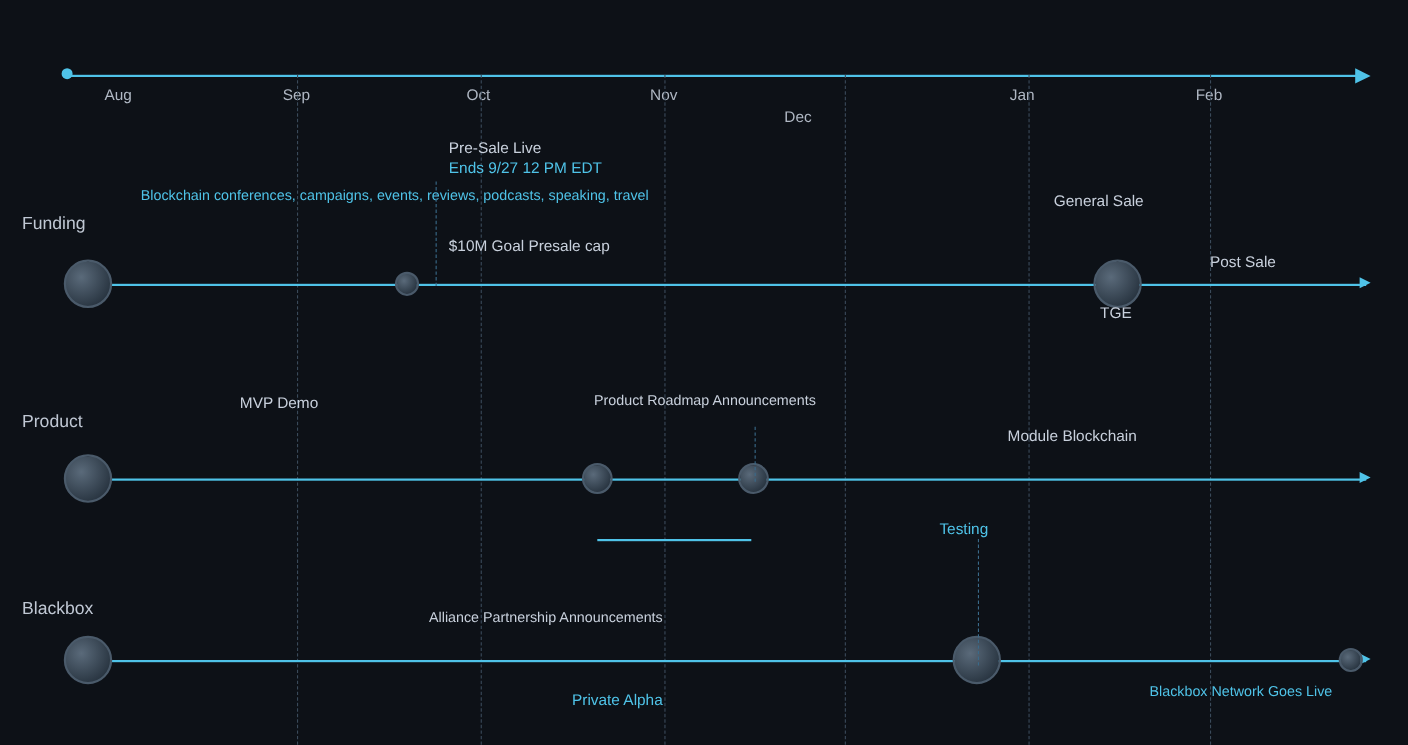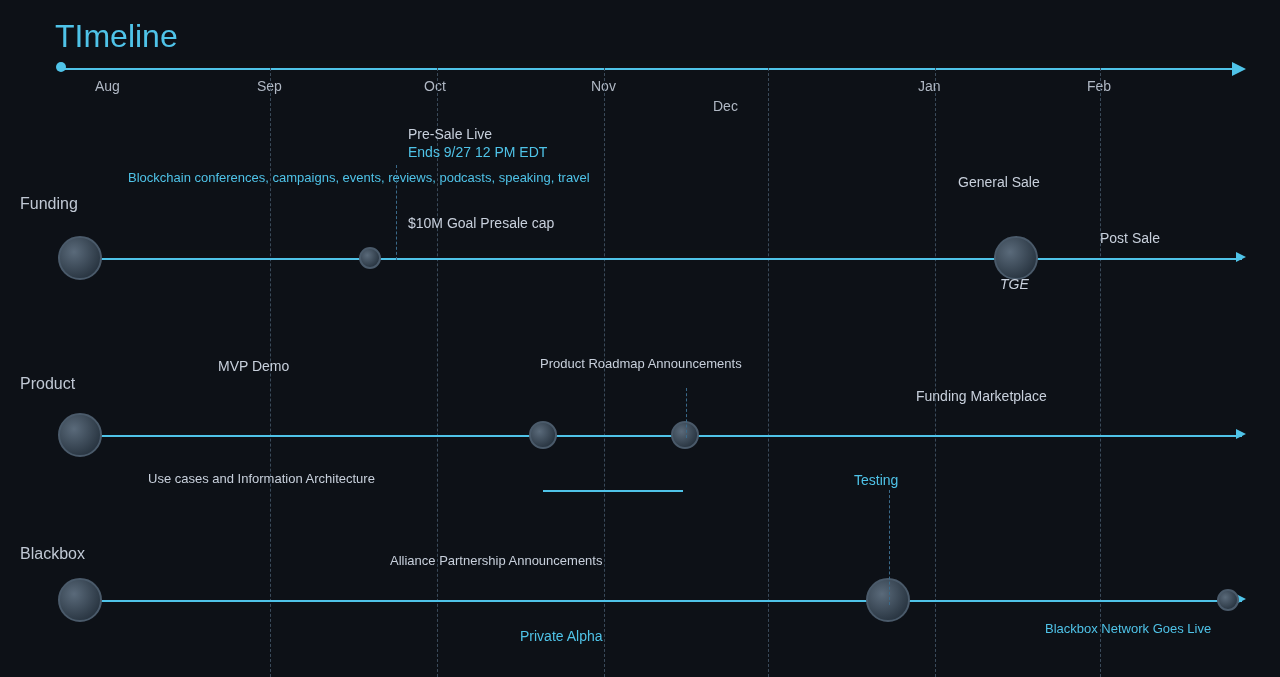--- a/index.html
+++ b/index.html
@@ -91,21 +91,20 @@
       height: 22px;
       margin-top: -11px;
       margin-left: -11px;
     }
   </style>
 </head>
 <body>
 
 <div class="page">
 
-  <div class="title" style="color:#4fc3e8; font-size:32px; font-weight:300; position:absolute; top:18px; left:55px;">TImeline</div>
 
   <div class="axis-line"></div>
   <div class="axis-arrow"></div>
   <div class="axis-start-dot"></div>
 
   <div style="position:absolute; top:78px; left:95px; color:#b0b8c4; font-size:14px;">Aug</div>
 
   <div style="position:absolute; top:78px; left:257px; color:#b0b8c4; font-size:14px;">Sep</div>
 
   <div style="position:absolute; top:78px; left:424px; color:#b0b8c4; font-size:14px;">Oct</div>
@@ -142,44 +141,42 @@
 podcasts, speaking, travel</div>
 
   <div style="position:absolute; top:126px; left:408px; color:#c8d0dc; font-size:14px;">Pre-Sale Live</div>
   <div style="position:absolute; top:144px; left:408px; color:#4fc3e8; font-size:14px;">Ends 9/27 12 PM EDT</div>
   <div style="position:absolute; top:215px; left:408px; color:#c8d0dc; font-size:14px;">$10M Goal Presale cap</div>
 
   <div style="position:absolute; top:165px; left:396px; height:95px; width:1px; border-left:1px dashed #3a6a8a;"></div>
 
   <div style="position:absolute; top:126px; left:958px; color:#c8d0dc; font-size:14px;margin-top:48px;">General Sale</div>
 
-  <div style="position:absolute; top:276px; left:1000px; color:#c8d0dc; font-size:14px;font-style:italic;">TGE</div>
+  <div style="position:absolute; top:276px; left:1000px; color:#c8d0dc; font-size:14px;">TGE</div>
 
   <div style="position:absolute; top:230px; left:1100px; color:#c8d0dc; font-size:14px;">Post Sale</div>
 
   <div class="row-label" style="top:375px;">Product</div>
 
   <div style="position:absolute; top:435px; left:60px; right:38px; height:2px; background:#4fc3e8;"></div>
   <div style="position:absolute; top:429px; right:34px; width:0; height:0; border-top:5px solid transparent; border-bottom:5px solid transparent; border-left:10px solid #4fc3e8;"></div>
 
   <div class="track-circle track-circle-large" style="position:absolute; top:435px; left:80px;"></div>
 
   <div class="track-circle track-circle-medium" style="position:absolute; top:435px; left:543px;"></div>
 
   <div class="track-circle track-circle-medium" style="position:absolute; top:435px; left:685px;"></div>
 
   <div style="position:absolute; top:358px; left:218px; color:#c8d0dc; font-size:14px;">MVP Demo</div>
 
   <div style="position:absolute; top:355px; left:540px; color:#c8d0dc; font-size:13px; text-align:center; line-height:1.4;">Product Roadmap
 Announcements</div>
 
-  <div style="position:absolute; top:388px; left:916px; color:#c8d0dc; font-size:14px;">Funding Marketplace</div>
-
-  <div style="position:absolute; top:470px; left:148px; color:#c8d0dc; font-size:13px; text-align:center; line-height:1.4;">Use cases and Information
-Architecture</div>
+  <div style="position:absolute; top:388px; left:916px; color:#c8d0dc; font-size:14px;">Module Blockchain</div>
+
 
   <div style="position:absolute; top:490px; left:543px; width:140px; height:2px; background:#4fc3e8;"></div>
 
   <div style="position:absolute; top:472px; left:854px; color:#4fc3e8; font-size:14px;">Testing</div>
 
   <div style="position:absolute; top:388px; left:686px; height:50px; width:1px; border-left:1px dashed #3a6a8a;"></div>
 
   <div class="row-label" style="top:545px;">Blackbox</div>
 
   <div style="position:absolute; top:600px; left:60px; right:38px; height:2px; background:#4fc3e8;"></div>

